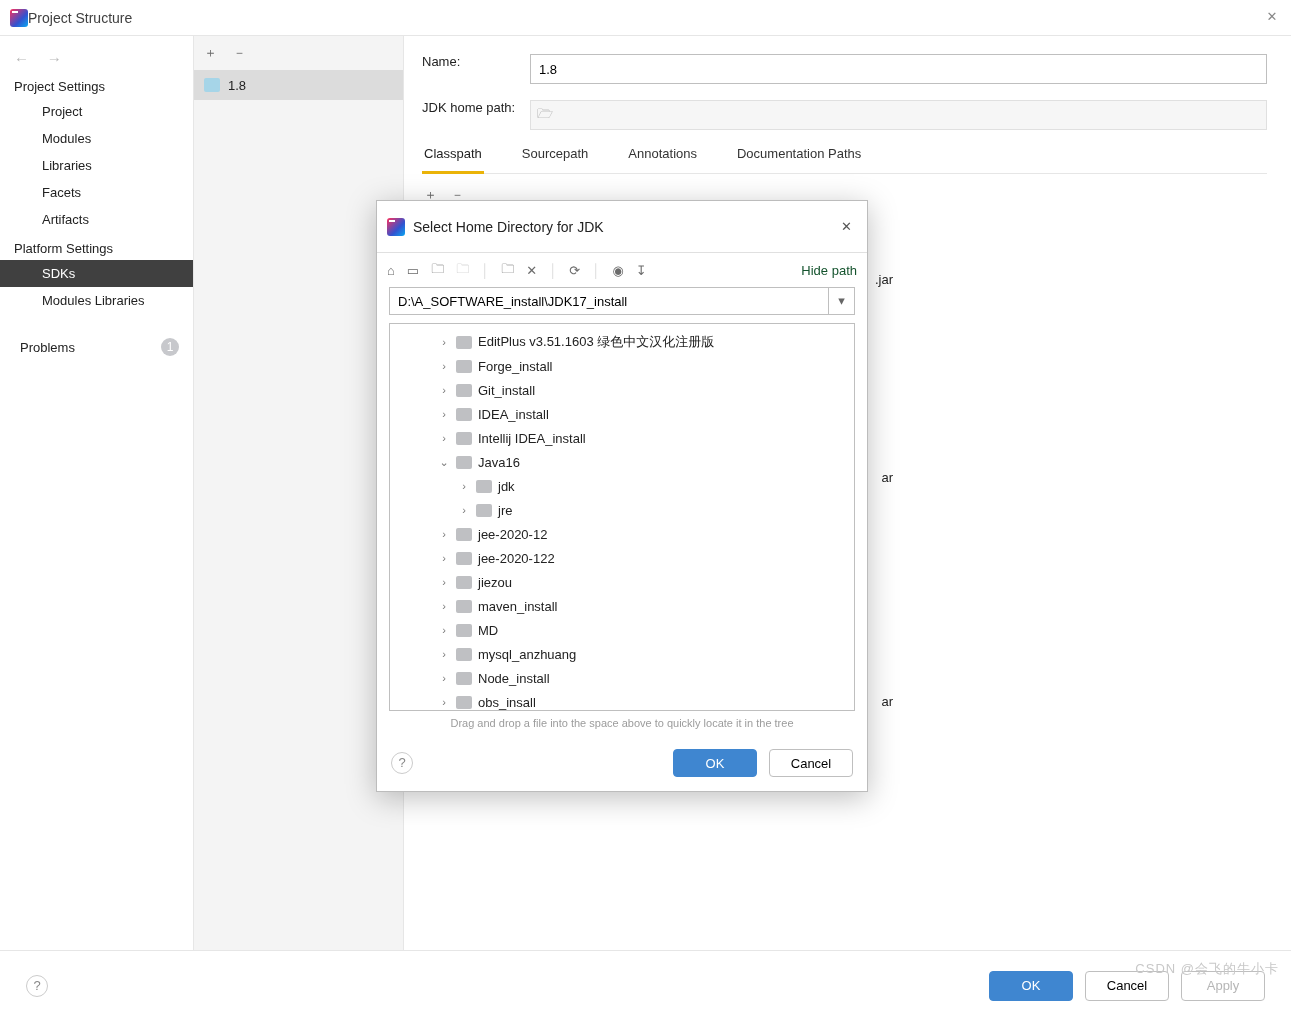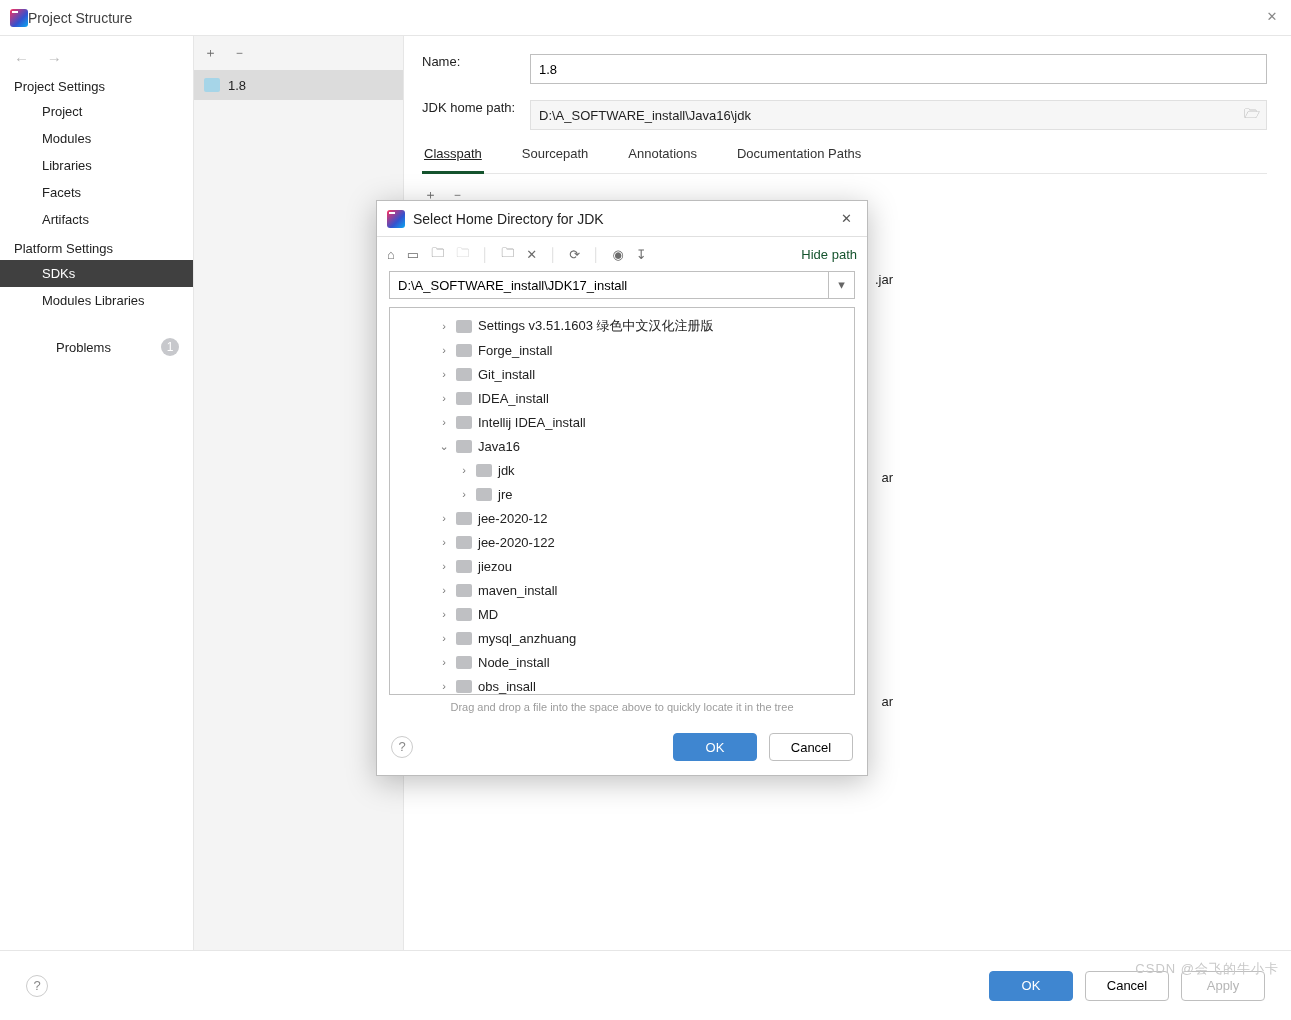--- a/index.html
+++ b/index.html
@@ -12,47 +12,47 @@
 
 .main-rows { display: flex; height: calc(100% - 36px - 70px); }
 
 
 .leftnav { width: 194px; background: #fff; border-right: 1px solid #e6e6e6; padding-top: 6px; }
 .leftnav .navarrows { padding: 6px 14px; color: #b8b8b8; }
 .leftnav .navarrows span { margin-right: 14px; font-size: 15px; }
 .leftnav .section-head { padding: 8px 14px 4px; color: #222; }
 .leftnav .item { padding: 6px 14px 6px 42px; color: #222; cursor: pointer; }
 .leftnav .item.selected { background: #404040; color: #fff; }
-.leftnav .problems { display: flex; align-items: center; padding: 6px 14px 6px 56px; }
+.leftnav .problems { display: flex; align-items: center; padding: 6px 14px 6px 20px; }
 .leftnav .badge { margin-left: auto; width: 18px; height: 18px; border-radius: 9px; background: #c7c8cc; color: #fff; text-align: center; font-size: 12px; line-height: 18px; }
 
 
 .midcol { width: 210px; background: #f4f4f4; border-right: 1px solid #e6e6e6; }
 .midcol .toolbar { height: 34px; display: flex; align-items: center; padding: 0 10px; gap: 16px; color: #6b6b6b; }
 .midcol .sdkitem { height: 30px; display: flex; align-items: center; padding: 0 10px; background: #dcdcdc; gap: 8px; }
 .midcol .foldericon { width: 16px; height: 14px; display: inline-block; background: #a6d5e8; border-radius: 2px; }
 
 
 .detail { flex: 1; padding: 18px 24px 0 18px; }
 .row { display: flex; align-items: flex-start; margin-bottom: 16px; }
 .row .lbl { width: 108px; color: #222; }
 .row input { flex: 1; border: 1px solid #bfbfbf; height: 30px; padding: 0 8px; font-size: 13px; }
 .row .pathwrap { flex: 1; display: flex; align-items: center; border: 1px solid #e0e0e0; background: #f6f6f6; height: 30px; }
 .row .pathwrap .pathtext { flex: 1; padding: 0 8px; color: #222; }
 .row .pathwrap .browse { width: 28px; text-align: center; color: #9a9a9a; }
 .tabs { display: flex; gap: 36px; border-bottom: 1px solid #e6e6e6; padding-bottom: 0; margin-bottom: 8px; }
 .tabs .tab { padding: 0 2px 10px; color: #333; cursor: pointer; }
-.tabs .tab.active { border-bottom: 3px solid #14532d; margin-bottom: -1px; color: #222; text-decoration: underline; }
+.tabs .tab.active { border-bottom: 3px solid #eab308; margin-bottom: -1px; color: #222; }
 .mini-toolbar { display: flex; gap: 14px; color: #6b6b6b; padding: 4px 2px 8px; }
 .jarwrap { margin-left: 4px; }
 .jarstray { position: absolute; right: 398px; color: #222; font-size: 13px; }
 
 
 .dialog { position: absolute; left: 376px; top: 200px; width: 492px; background: #fff; border: 1px solid #bcbcbc; box-shadow: 0 6px 28px rgba(0,0,0,0.25); }
-.dialog .dlgtitle { height: 36px; display: flex; align-items: center; padding: 0 10px; gap: 8px; border-bottom: 1px solid #e0e0e0; }
+.dialog .dlgtitle { height: 52px; display: flex; align-items: center; padding: 0 10px; gap: 8px; border-bottom: 1px solid #e0e0e0; }
 .dialog .dlgtitle .dtitle { flex: 1; font-size: 14px; }
 .dialog .dlgtitle .dclose { width: 16px; color: #555; cursor: pointer; }
 .dialog .dlg-toolbar { height: 34px; display: flex; align-items: center; padding: 0 10px; color: #6b6b6b; }
 .dialog .dlg-toolbar .tbicon { margin-right: 12px; display: inline-block; }
 .dialog .dlg-toolbar .hidepath { margin-left: auto; color: #14532d; cursor: pointer; }
 .dialog .dlg-path { padding: 0 12px; }
 .dialog .dlg-path .pathbox { display: flex; border: 1px solid #bfbfbf; height: 28px; }
 .dialog .dlg-path input { flex: 1; border: 0; padding: 0 8px; }
 .dialog .dlg-path .dd { width: 26px; border-left: 1px solid #bfbfbf; text-align: center; line-height: 26px; color: #666; cursor: pointer; }
 .dialog .tree { margin: 8px 12px 2px; border: 1px solid #bfbfbf; height: 388px; overflow-y: auto; position: relative; padding: 6px 4px; }
@@ -124,21 +124,20 @@
   </div>
 
   <div class="detail">
     <div class="row">
       <span class="lbl">Name:</span>
       <input type="text" value="1.8" style="">
     </div>
     <div class="row">
       <span class="lbl">JDK home path:</span>
       <div class="pathwrap">
-        <span class="pathtext">D:\A_SOFTWARE_install\Java16\jdk</span>
         <span class="browse">🗁</span>
       </div>
     </div>
     <div class="tabs">
       <div class="tab active">Classpath</div>
       <div class="tab">Sourcepath</div>
       <div class="tab">Annotations</div>
       <div class="tab">Documentation Paths</div>
     </div>
     <div class="mini-toolbar">
@@ -185,21 +184,21 @@
   <div class="dlg-path">
     <div class="pathbox">
       <input type="text" value="D:\A_SOFTWARE_install\JDK17_install" style="">
       <div class="dd">▾</div>
     </div>
   </div>
   <div class="tree" id="dlg-tree">
       <div class="treeitem" style="padding-left: 44px;">
         <span class="chev">›</span>
         <span class="ficon"></span>
-        <span>Settings v3.51.1603 绿色中文汉化注册版</span>
+        <span>EditPlus v3.51.1603 绿色中文汉化注册版</span>
       </div>
       <div class="treeitem" style="padding-left: 44px;">
         <span class="chev">›</span>
         <span class="ficon"></span>
         <span>Forge_install</span>
       </div>
       <div class="treeitem" style="padding-left: 44px;">
         <span class="chev">›</span>
         <span class="ficon"></span>
         <span>Git_install</span>

